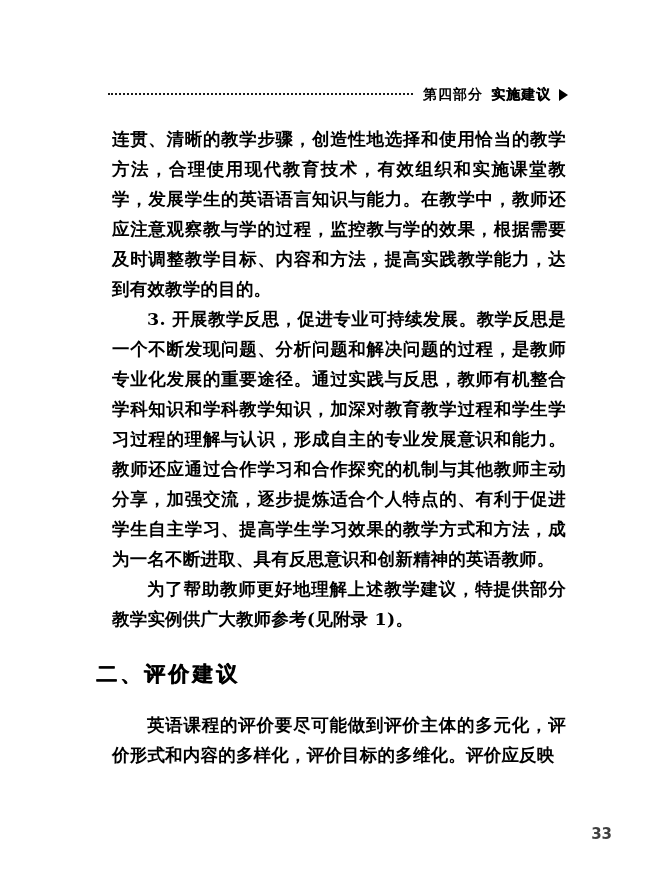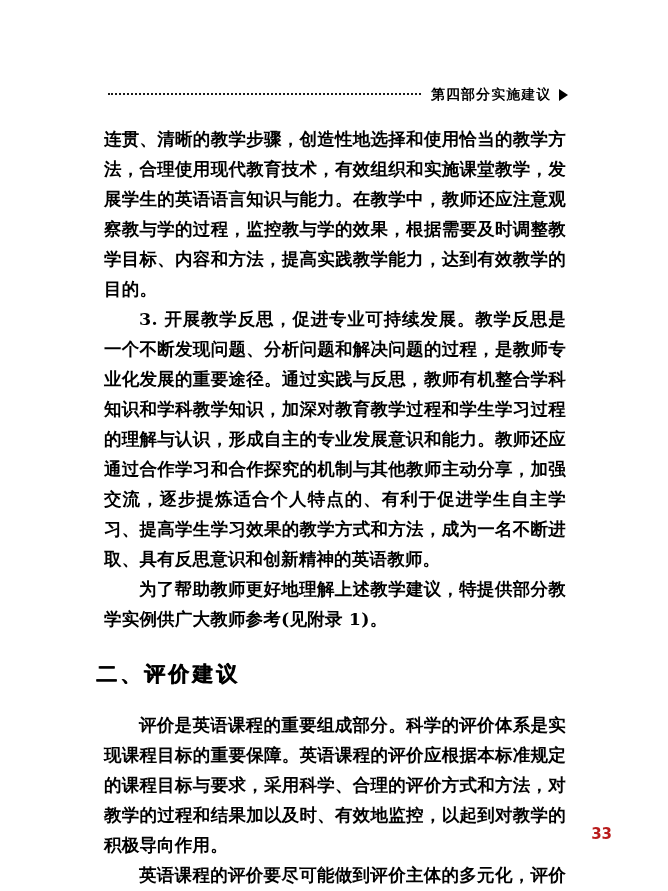--- a/index.html
+++ b/index.html
@@ -41,46 +41,46 @@
   .header-part {
     font-family: "DejaVu Sans", "Liberation Sans", sans-serif;
     font-weight: bold;
     font-size: 14px;
     letter-spacing: 1px;
     color: #000000;
     white-space: nowrap;
   }
   .header-title {
     font-family: "DejaVu Sans", "Liberation Sans", sans-serif;
-    font-weight: normal;
+    font-weight: bold;
     font-size: 14px;
     letter-spacing: 1px;
     color: #000000;
-    margin-left: 0;
+    margin-left: 8px;
     white-space: nowrap;
     text-shadow: 0.6px 0 0 #000;
   }
   .header-arrow {
     margin-left: 8px;
     width: 0;
     height: 0;
     border-left: 9px solid #000000;
     border-top: 6px solid transparent;
     border-bottom: 6px solid transparent;
   }
 
   
   .content {
     position: absolute;
     top: 124px;
     left: 96px;
     width: 470px;
   }
   p {
-    margin: 0 0 0 8px;
+    margin: 0 0 0 16px;
     font-size: 17.5px;
     line-height: 30px;
     text-align: justify;
     text-justify: inter-ideograph;
     letter-spacing: 0.2px;
     font-weight: bold;
     font-family: "DejaVu Serif", "Liberation Serif", serif;
   }
   p.indent {
     text-indent: 2em;
@@ -98,21 +98,21 @@
   }
 
   
   .folio {
     position: absolute;
     right: 56px;
     bottom: 48px;
     font-family: "DejaVu Sans", "Liberation Sans", sans-serif;
     font-weight: bold;
     font-size: 15px;
-    color: #b91c1c;
+    color: #404040;
   }
 </style>
 </head>
 <body>
 
 <div class="page">
 
   <div class="header">
     <div class="header-rule"></div>
     <span class="header-part">第四部分</span>
@@ -123,21 +123,20 @@
   <div class="content">
 
     <p>连贯、清晰的教学步骤，创造性地选择和使用恰当的教学方法，合理使用现代教育技术，有效组织和实施课堂教学，发展学生的英语语言知识与能力。在教学中，教师还应注意观察教与学的过程，监控教与学的效果，根据需要及时调整教学目标、内容和方法，提高实践教学能力，达到有效教学的目的。</p>
 
     <p class="indent">3. 开展教学反思，促进专业可持续发展。教学反思是一个不断发现问题、分析问题和解决问题的过程，是教师专业化发展的重要途径。通过实践与反思，教师有机整合学科知识和学科教学知识，加深对教育教学过程和学生学习过程的理解与认识，形成自主的专业发展意识和能力。教师还应通过合作学习和合作探究的机制与其他教师主动分享，加强交流，逐步提炼适合个人特点的、有利于促进学生自主学习、提高学生学习效果的教学方式和方法，成为一名不断进取、具有反思意识和创新精神的英语教师。</p>
 
     <p class="indent">为了帮助教师更好地理解上述教学建议，特提供部分教学实例供广大教师参考(见附录 1)。</p>
 
     <div class="section-heading">二、评价建议</div>
 
-    <p class="indent">评价是英语课程的重要组成部分。科学的评价体系是实现课程目标的重要保障。英语课程的评价应根据本标准规定的课程目标与要求，采用科学、合理的评价方式和方法，对教学的过程和结果加以及时、有效地监控，以起到对教学的积极导向作用。</p>
 
     <p class="indent">英语课程的评价要尽可能做到评价主体的多元化，评价形式和内容的多样化，评价目标的多维化。评价应反映</p>
 
   </div>
 
   <div class="folio">33</div>
 
 </div>
 
 </body></html>

